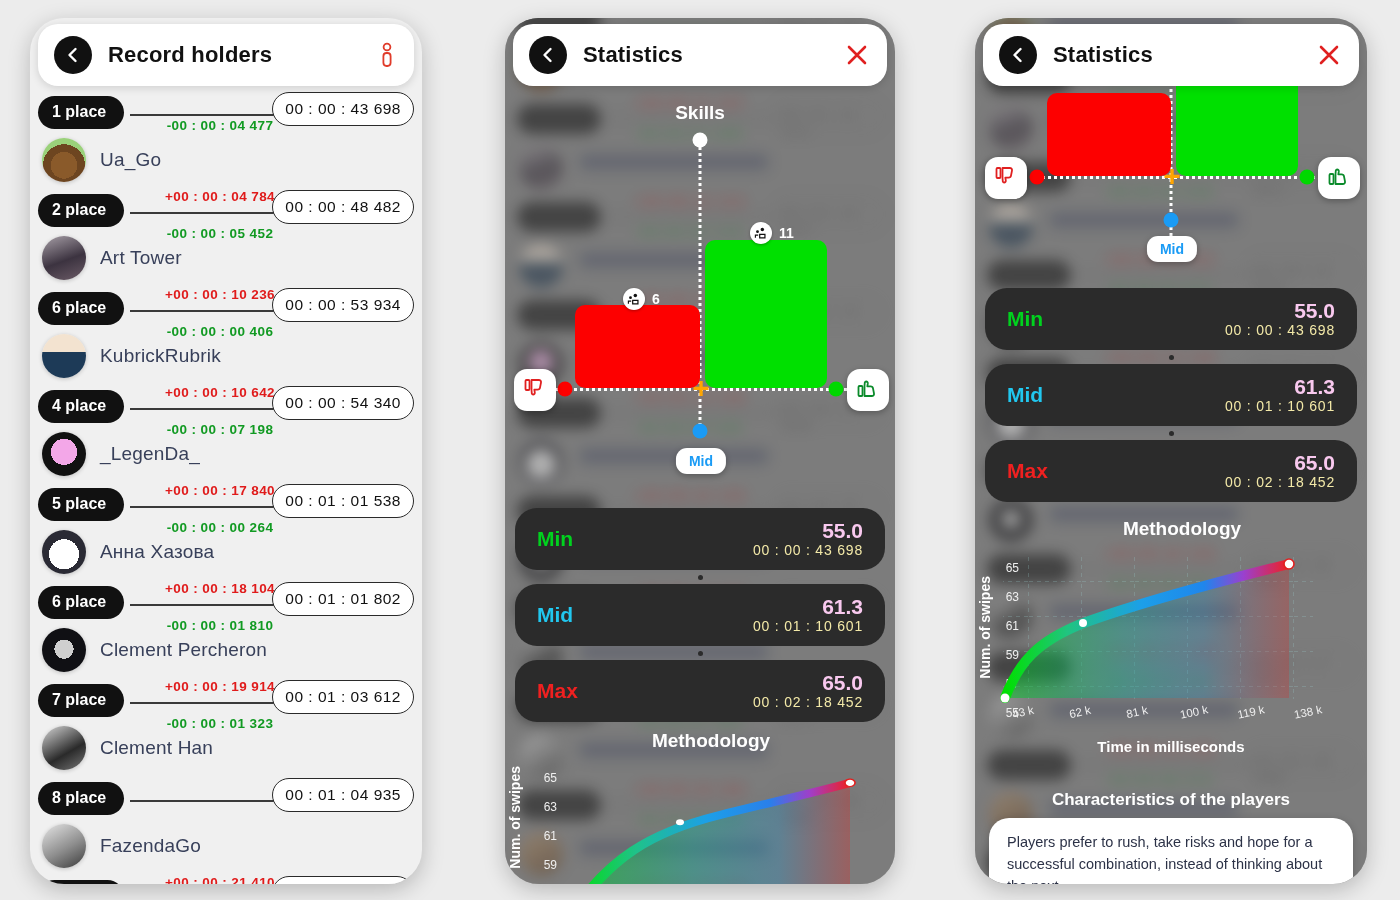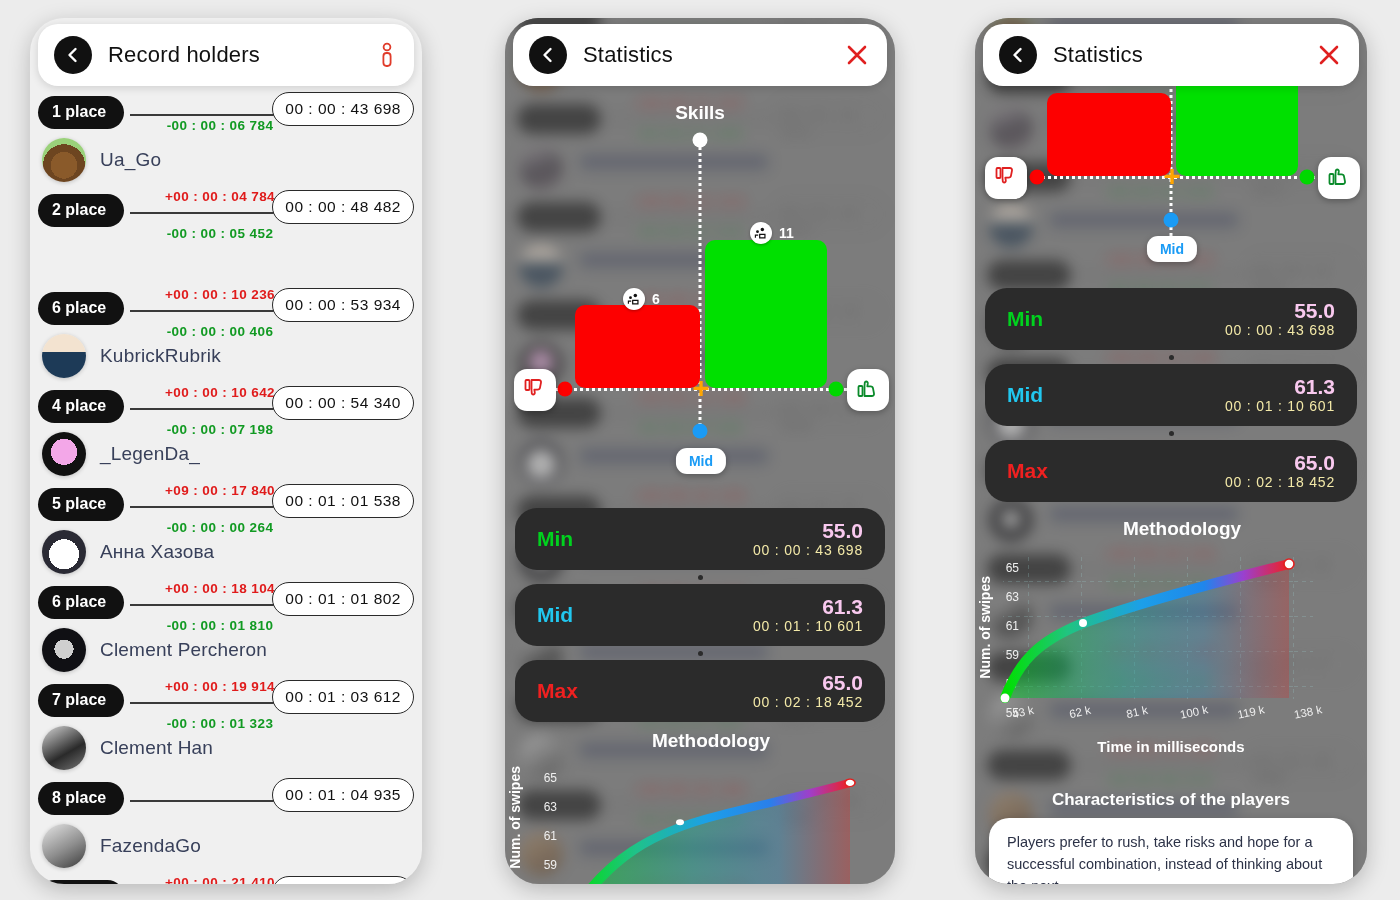--- a/index.html
+++ b/index.html
@@ -30,21 +30,21 @@
     box-shadow: 0 2px 8px rgba(0,0,0,.14);
     z-index: 40;
   }
   .back-btn {
     width: 38px; height: 38px; border-radius: 50%;
     background: #111; display: flex; align-items: center; justify-content: center;
     flex: 0 0 auto; cursor: pointer;
   }
   .back-btn svg { display: block; }
   .hdr-title {
-    margin-left: 16px; font-size: 22px; font-weight: 400; color: #111;
+    margin-left: 16px; font-size: 22px; font-weight: 700; color: #111;
     letter-spacing: .2px; flex: 1 1 auto;
   }
   .hdr-right { flex: 0 0 auto; display: flex; align-items: center; cursor: pointer; }
   .close-x { width: 28px; height: 28px; }
   .person-ico { width: 22px; height: 28px; }
 
   
   .rh-list {
     position: absolute; left: 0; right: 0; top: 72px; bottom: 0;
     overflow: hidden; padding: 0 8px;
@@ -245,36 +245,40 @@
             </svg>
         </span>
       </div>
     </div>
 
     <div class="rh-list" id="rh-list">
         <div class="rh-row">
           <div class="connector"></div>
           <div class="place-pill">1 place</div>
           <div class="delta-wrap">
-            <div class="delta dn only-dn">-00 : 00 : 06  784</div>
+            <div class="delta dn only-dn">-00 : 00 : 04  477</div>
           </div>
           <div class="time-pill">00 : 00 : 43  698</div>
           <div class="player">
             <div class="avatar" style="background:radial-gradient(circle at 50% 62%, #8a5a2a 0 38%, #6d4520 38% 60%, #9ad17a 60%)"></div>
             <div class="pname">Ua_Go</div>
           </div>
         </div>
         <div class="rh-row">
           <div class="connector"></div>
           <div class="place-pill">2 place</div>
           <div class="delta-wrap">
             <div class="delta up">+00 : 00 : 04  784</div>
             <div class="delta dn">-00 : 00 : 05  452</div>
           </div>
           <div class="time-pill">00 : 00 : 48  482</div>
+          <div class="player">
+            <div class="avatar" style="background:linear-gradient(160deg,#a8a0a8,#3c3340 55%,#6b5b66)"></div>
+            <div class="pname">Art Tower</div>
+          </div>
         </div>
         <div class="rh-row">
           <div class="connector"></div>
           <div class="place-pill">6 place</div>
           <div class="delta-wrap">
             <div class="delta up">+00 : 00 : 10  236</div>
             <div class="delta dn">-00 : 00 : 00  406</div>
           </div>
           <div class="time-pill">00 : 00 : 53  934</div>
           <div class="player">
@@ -292,21 +296,21 @@
           <div class="time-pill">00 : 00 : 54  340</div>
           <div class="player">
             <div class="avatar" style="background:radial-gradient(circle at 50% 45%, #f3a7e8 0 40%, #111 40%)"></div>
             <div class="pname">_LegenDa_</div>
           </div>
         </div>
         <div class="rh-row">
           <div class="connector"></div>
           <div class="place-pill">5 place</div>
           <div class="delta-wrap">
-            <div class="delta up">+09 : 00 : 17  840</div>
+            <div class="delta up">+00 : 00 : 17  840</div>
             <div class="delta dn">-00 : 00 : 00  264</div>
           </div>
           <div class="time-pill">00 : 01 : 01  538</div>
           <div class="player">
             <div class="avatar" style="background:radial-gradient(circle at 50% 55%, #ffffff 0 46%, #2a2a34 46%)"></div>
             <div class="pname">Анна Хазова</div>
           </div>
         </div>
         <div class="rh-row">
           <div class="connector"></div>

